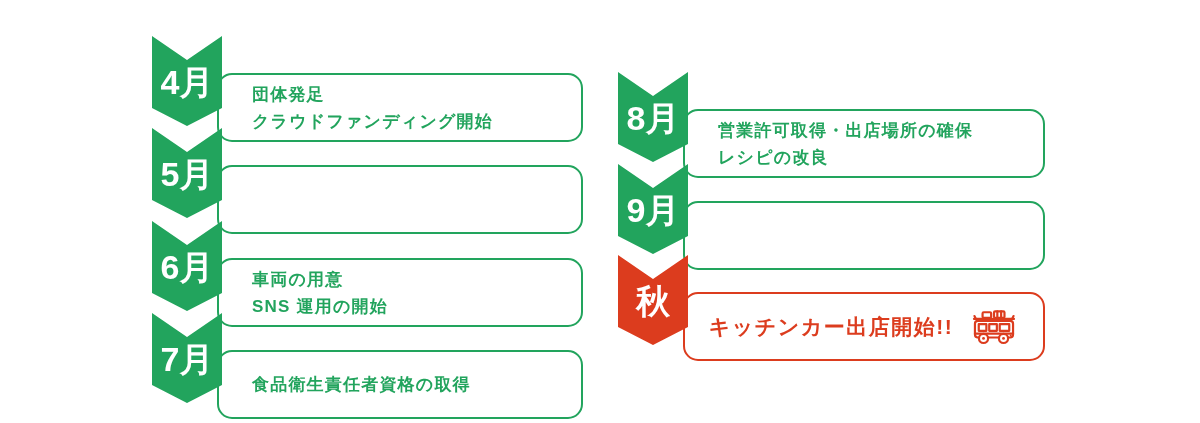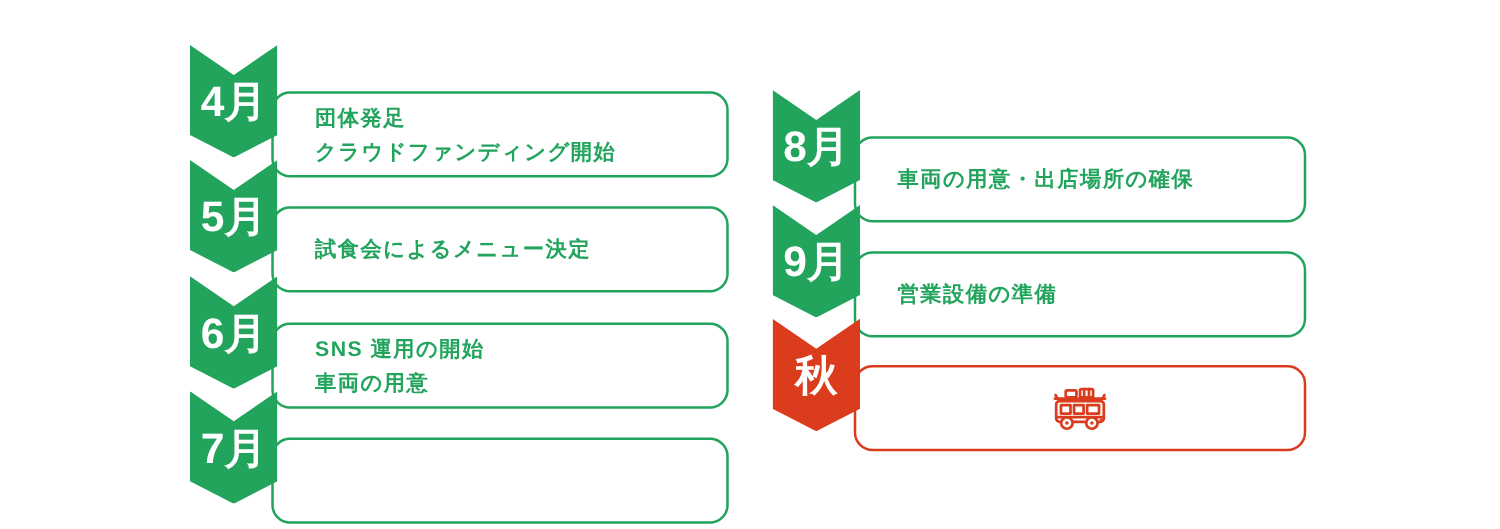--- a/index.html
+++ b/index.html
@@ -63,65 +63,66 @@
       <div class="line">団体発足</div>
       <div class="line">クラウドファンディング開始</div>
     </div>
     <div class="chevron">
       <span class="month">4月</span>
     </div>
   </div>
 
   <div class="item" style="left:152px;top:128px;">
     <div class="box w-left">
-      <div class="line">試食会によるメニュー決定</div>
     </div>
     <div class="chevron">
       <span class="month">5月</span>
     </div>
   </div>
 
   <div class="item" style="left:152px;top:221px;">
     <div class="box w-left">
+      <div class="line">車両の用意</div>
       <div class="line">SNS 運用の開始</div>
-      <div class="line">車両の用意</div>
     </div>
     <div class="chevron">
       <span class="month">6月</span>
     </div>
   </div>
 
   <div class="item" style="left:152px;top:313px;">
     <div class="box w-left">
+      <div class="line">食品衛生責任者資格の取得</div>
     </div>
     <div class="chevron">
       <span class="month">7月</span>
     </div>
   </div>
 
   <div class="item" style="left:618px;top:72px;">
     <div class="box w-right">
-      <div class="line">車両の用意・出店場所の確保</div>
+      <div class="line">営業許可取得・出店場所の確保</div>
+      <div class="line">レシピの改良</div>
     </div>
     <div class="chevron">
       <span class="month">8月</span>
     </div>
   </div>
 
   <div class="item" style="left:618px;top:164px;">
     <div class="box w-right">
-      <div class="line">営業設備の準備</div>
     </div>
     <div class="chevron">
       <span class="month">9月</span>
     </div>
   </div>
 
   <div class="item" style="left:618px;top:255px;">
     <div class="box w-right red goal">
+      <span class="goal-line">キッチンカー出店開始!!</span>
       <svg class="truck" width="50" height="40" viewBox="0 0 52 42" aria-hidden="true">
         <g fill="none" stroke="#dc3c1e" stroke-width="2.3" stroke-linecap="round" stroke-linejoin="round">
 
           <path d="M5 12.5 H47"></path>
           <path d="M7 12.5 l-1.5 -3"></path>
           <path d="M45 12.5 l1.5 -3"></path>
           <rect x="14" y="5.5" width="9" height="6" rx="1.2"></rect>
           <rect x="26" y="4.5" width="11" height="7" rx="1.2"></rect>
           <path d="M29.5 4.5 v7 M33.5 4.5 v7"></path>
 

